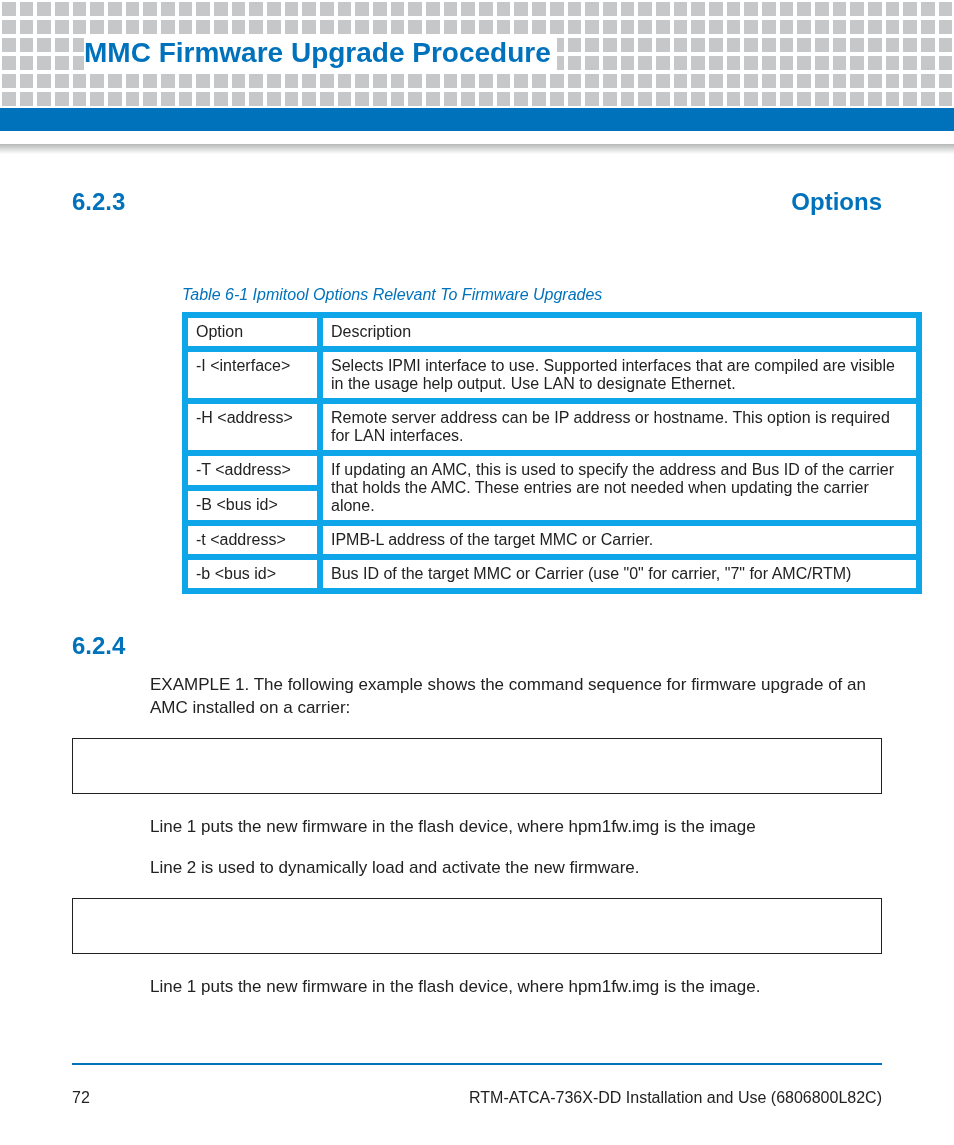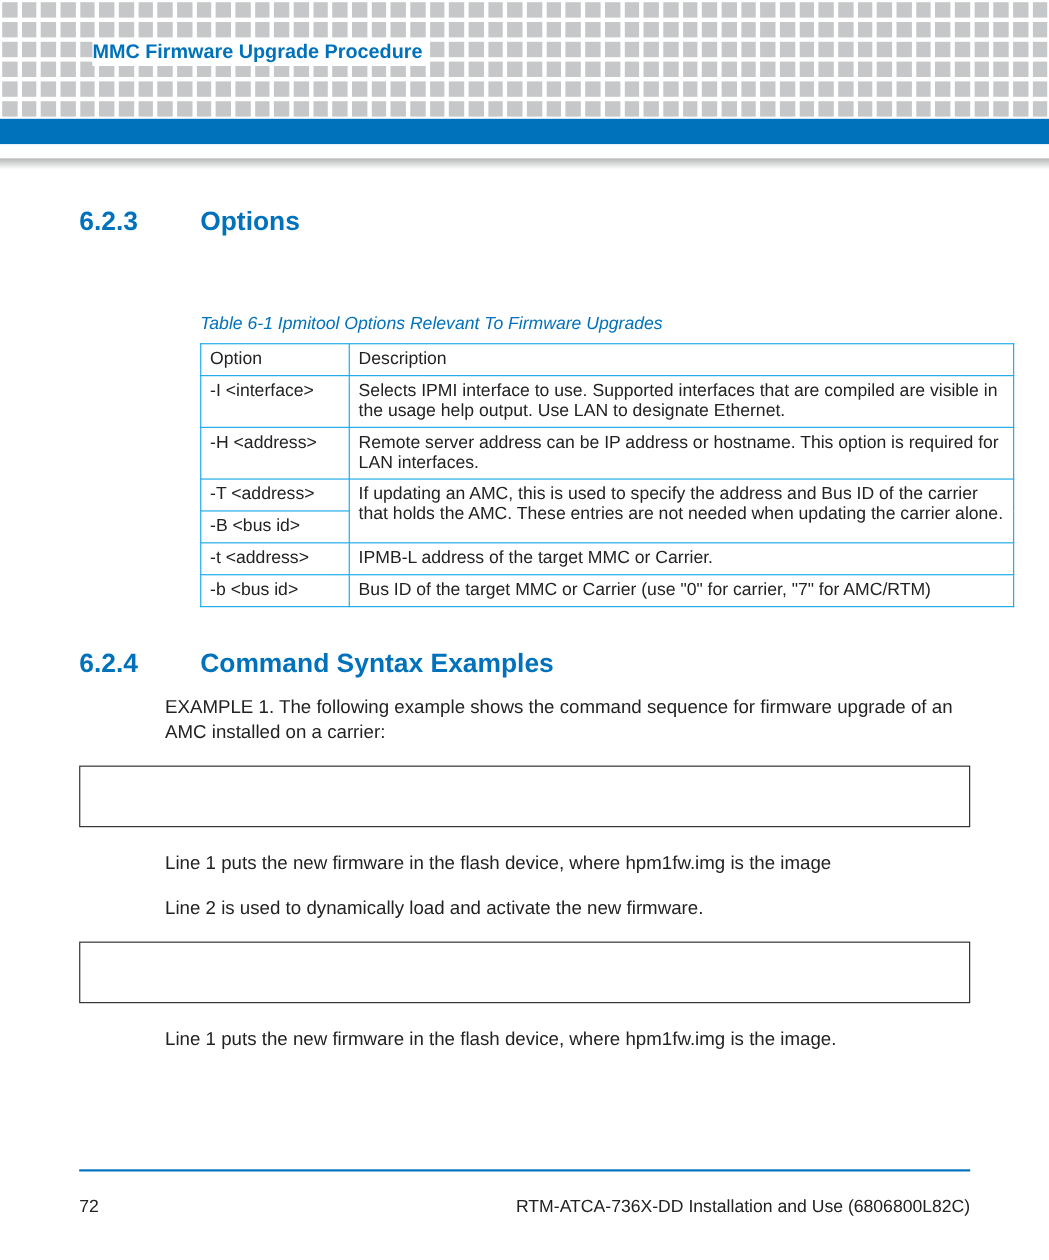--- a/index.html
+++ b/index.html
@@ -25,21 +25,21 @@
     display: inline-block;
     width: 14px; height: 14px;
     margin: 2px;
     background: #c6c7c8;
   }
 
   .doc-title {
     position: absolute;
     top: 35px;
     left: 84px;
-    font-size: 18px;
+    font-size: 28px;
     font-weight: 700;
     color: #0072bc;
     background: #fff;
     padding: 2px 6px 2px 0;
     z-index: 2;
   }
 
   .blue-bar {
     position: absolute;
     top: 108px; left: 0; right: 0;
@@ -59,20 +59,21 @@
     position: absolute;
     top: 180px;
     left: 72px; right: 72px;
   }
 
   .sec-row {
     display: flex;
     align-items: baseline;
     margin-top: 8px;
     margin-bottom: 30px;
+    justify-content: space-between;
   }
   .sec-num {
     width: 110px;
     font-size: 24px;
     font-weight: 700;
     color: #0072bc;
   }
   .sec-title-text {
     font-size: 24px;
     font-weight: 700;
@@ -89,21 +90,21 @@
 
   table {
     margin-left: 110px;
     width: calc(100% - 70px);
     border-collapse: collapse;
     font-size: 16px;
     table-layout: fixed;
   }
   col.opt { width: 135px; }
   th, td {
-    border: 1px solid #0ea5e9;
+    border: 6px solid #0ea5e9;
     padding: 5px 8px;
     vertical-align: top;
     text-align: left;
     font-weight: 400;
   }
 
   .body-text {
     margin-left: 78px;
     font-size: 17px;
     line-height: 1.35;
@@ -520,21 +521,20 @@
       <td>-b &lt;bus id&gt;</td>
       <td>Bus ID of the target MMC or Carrier (use "0" for carrier, "7" for  AMC/RTM)</td>
     </tr>
   </tbody>
     </table>
 
   <div style="height:30px"></div>
 
   <div class="sec-row" style="margin-bottom:14px">
     <div class="sec-num">6.2.4</div>
-    <div class="sec-title-text">Command Syntax Examples</div>
   </div>
 
   <p class="body-text">EXAMPLE 1. The following example shows the command sequence for firmware upgrade of an AMC installed on a carrier:</p>
 
   <div class="code-box"></div>
 
   <p class="body-text">Line 1 puts the new firmware in the flash device, where hpm1fw.img is the image</p>
   <p class="body-text">Line 2 is used to dynamically load and activate the new firmware.</p>
 
   <div class="code-box"></div>

